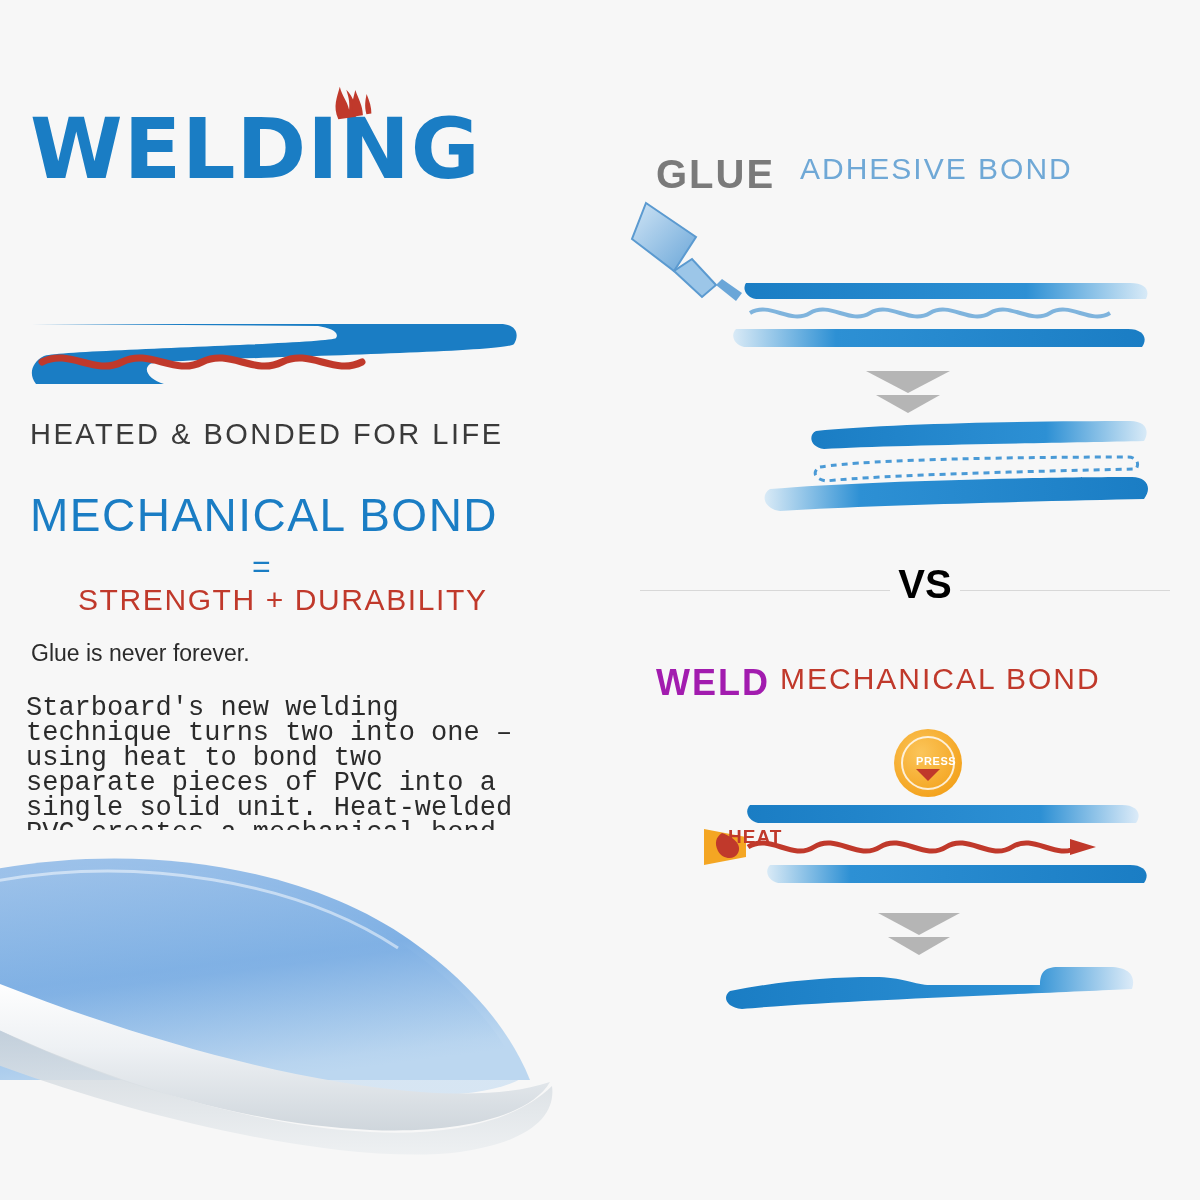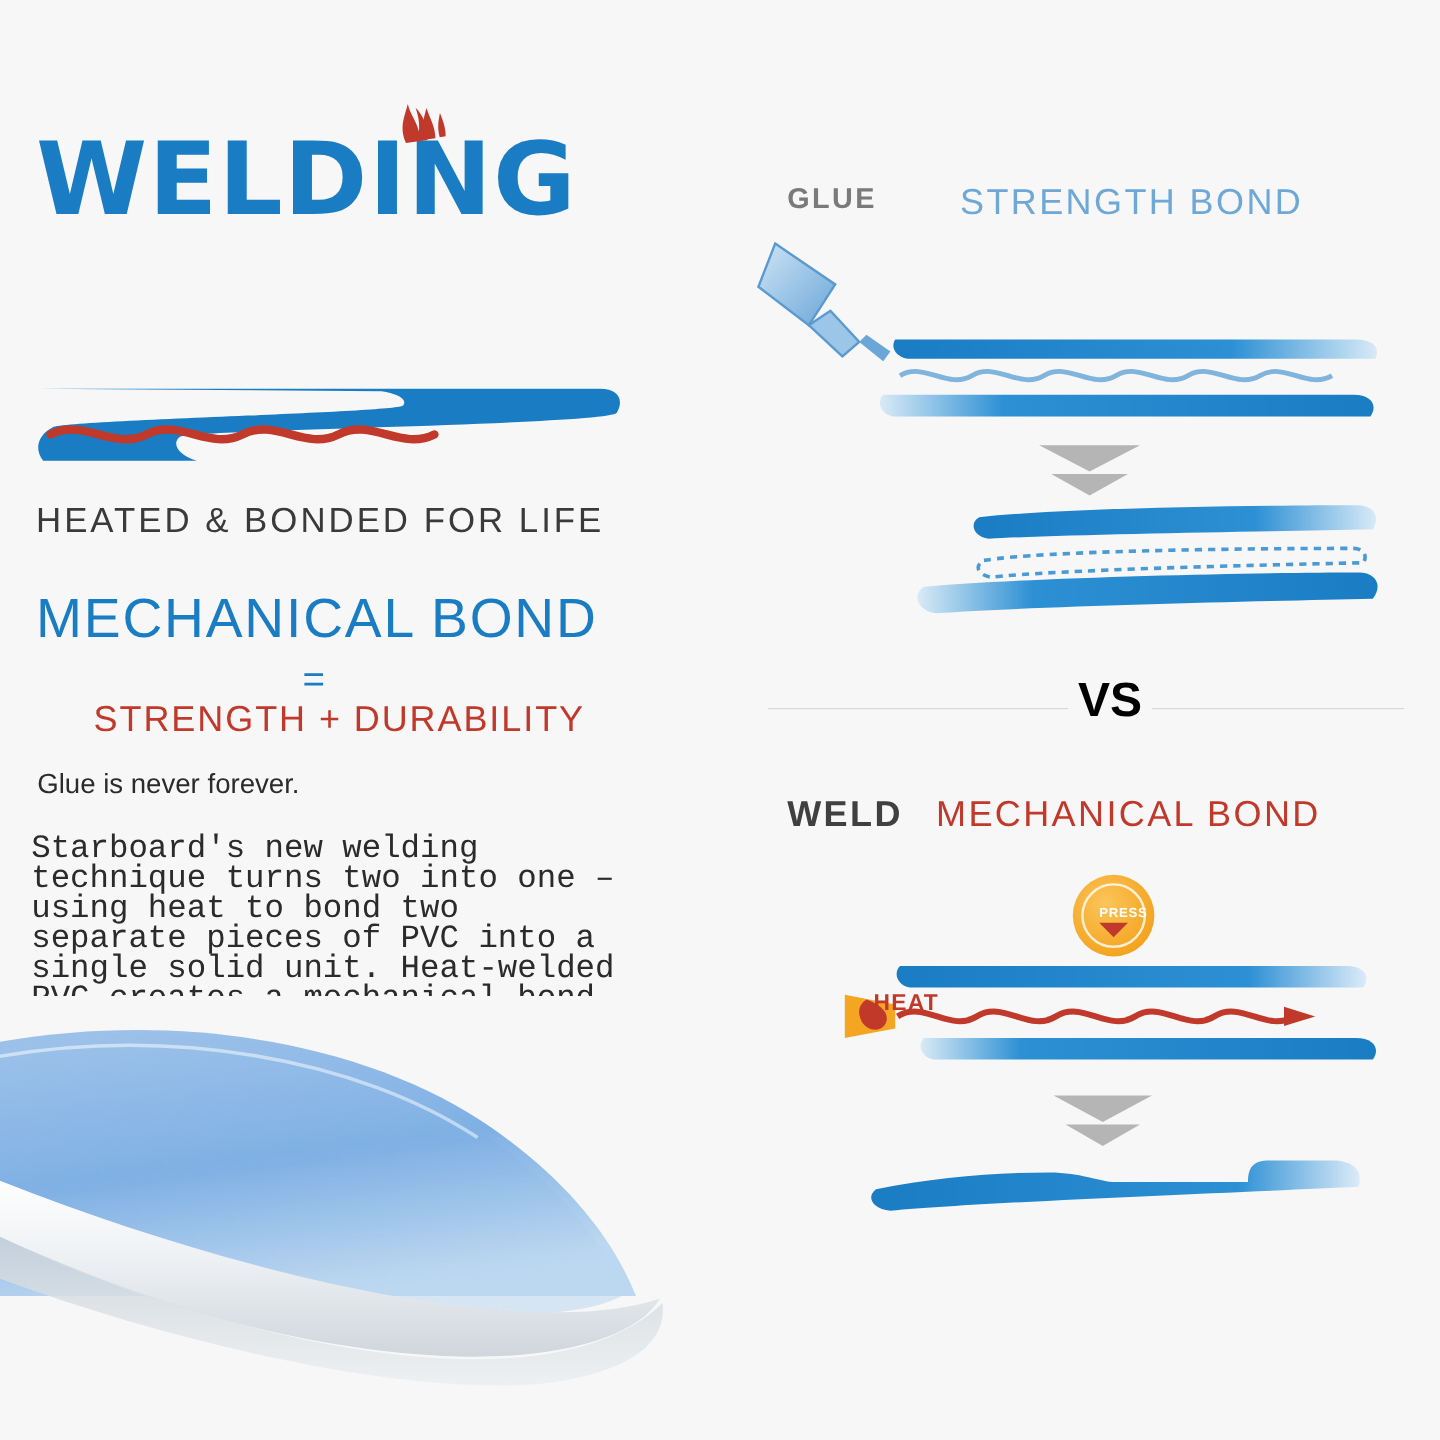--- a/index.html
+++ b/index.html
@@ -141,36 +141,36 @@
     height: 1200px;
   }
   .panel-head {
     position: absolute;
     font-family: "Liberation Sans", sans-serif;
     letter-spacing: 2px;
   }
   .glue-label {
     left: 56px;
     top: 152px;
-    font-size: 24px;
+    font-size: 40px;
     font-weight: bold;
     color: #7a7a7a;
   }
   .glue-sub {
     left: 200px;
     top: 152px;
     font-size: 30px;
     color: #6fa8d6;
   }
   .weld-label {
     left: 56px;
     top: 662px;
-    font-size: 30px;
-    font-weight: bold;
-    color: #404040;
+    font-size: 36px;
+    font-weight: bold;
+    color: #a21caf;
   }
   .weld-sub {
     left: 180px;
     top: 662px;
     font-size: 30px;
     color: #c0392b;
   }
 
   .vs-row {
     position: absolute;
@@ -275,21 +275,21 @@
       <path d="M0 46 C150 18 310 46 412 114 C470 154 510 200 532 248 C500 268 420 270 350 258 C250 240 120 200 0 150 Z" fill="url(#deckGrad)" opacity="0.55"></path>
       <path d="M0 150 C140 206 300 252 430 262 C490 266 530 262 560 252 C540 286 470 304 380 300 C250 294 110 250 0 196 Z" fill="url(#railGrad)"></path>
       <path d="M0 196 C120 252 260 296 380 302 C460 306 525 292 562 256 C566 286 540 312 470 322 C360 336 160 292 0 232 Z" fill="url(#shadowGrad)" opacity="0.85"></path>
       <path d="M0 52 C150 24 308 52 408 118" fill="none" stroke="#ffffff" stroke-width="3" opacity="0.5"></path>
     </svg>
   </div>
 
   <div class="right">
 
     <div class="panel-head glue-label">GLUE</div>
-    <div class="panel-head glue-sub">STRENGTH BOND</div>
+    <div class="panel-head glue-sub">ADHESIVE BOND</div>
 
     <svg class="glue-diagram" viewBox="0 0 540 330">
       <defs>
         <linearGradient id="sheetBlue" x1="0" y1="0" x2="1" y2="0">
           <stop offset="0%" stop-color="#1a7dc4"></stop>
           <stop offset="70%" stop-color="#2d90d4"></stop>
           <stop offset="100%" stop-color="#d8eaf7"></stop>
         </linearGradient>
         <linearGradient id="sheetBlue2" x1="0" y1="0" x2="1" y2="0">
           <stop offset="0%" stop-color="#d9eaf6"></stop>

